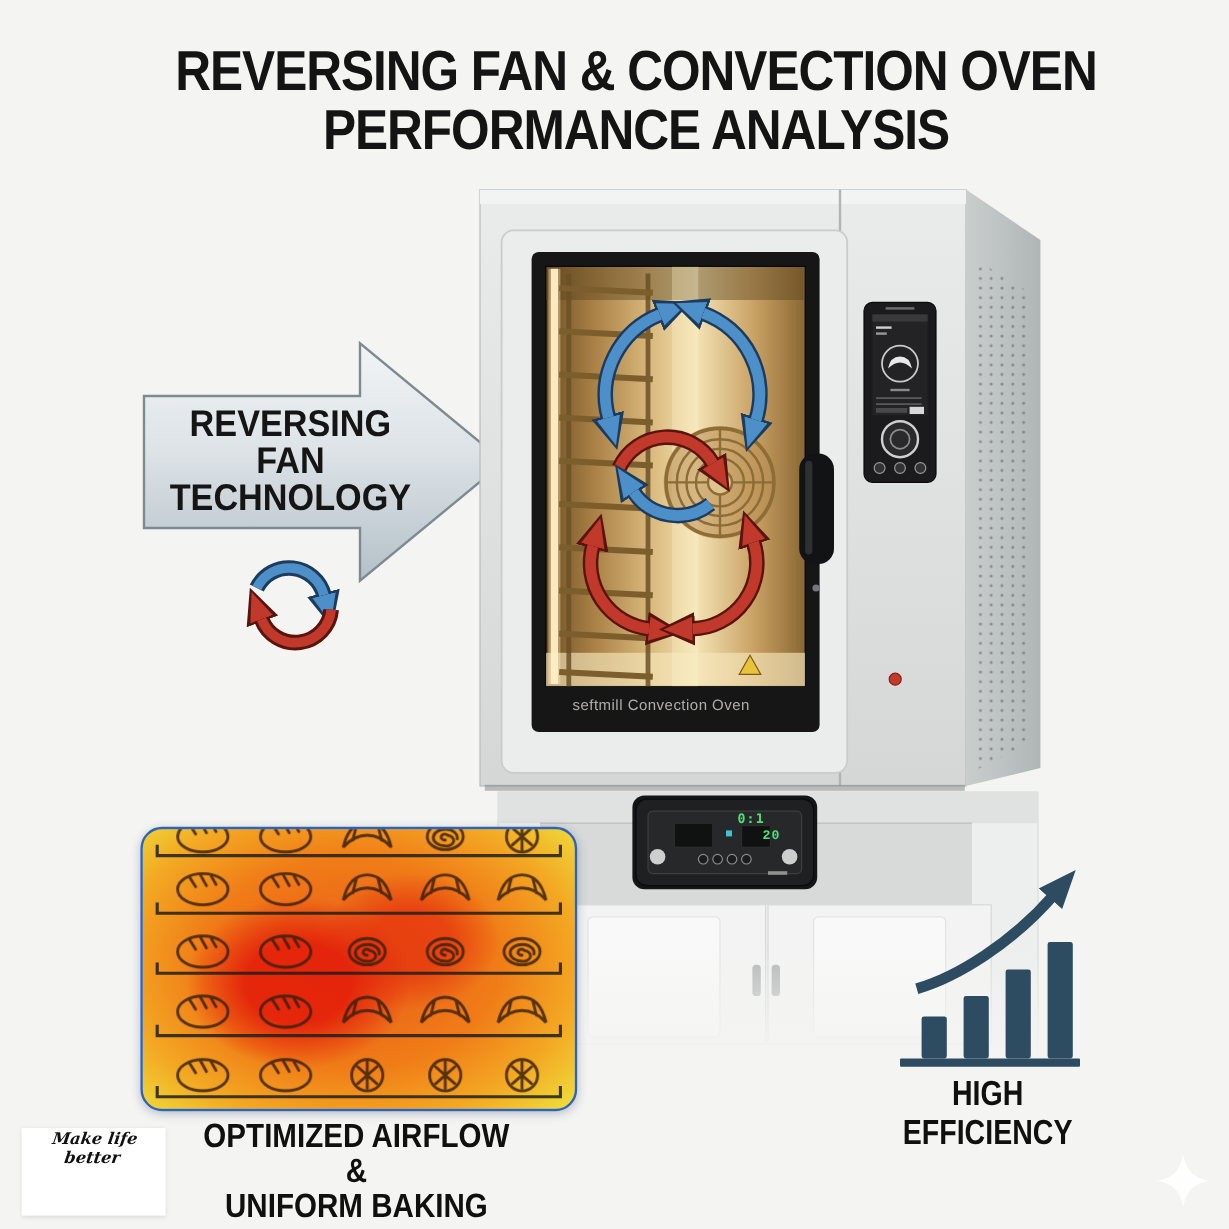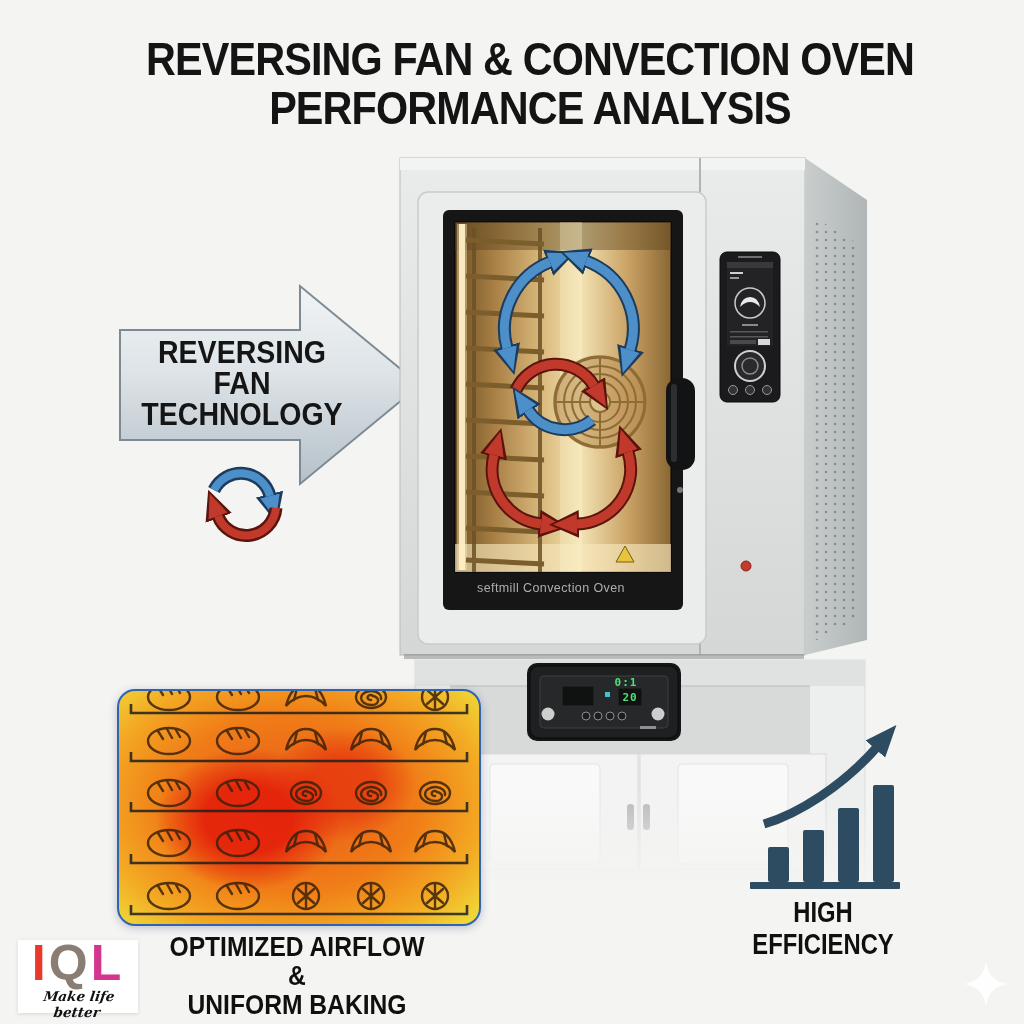--- a/index.html
+++ b/index.html
@@ -9,21 +9,21 @@
   .ctext{text-align:center;font-weight:700;color:#141414;}
   #title{left:20px;top:34px;width:1020px;font-size:47px;line-height:49px;
          letter-spacing:-1px;transform:scaleX(.88);}
   #arrow-label{left:132px;top:337px;width:220px;font-size:31px;line-height:31px;
          transform:scaleX(.92);color:#151515;}
   #brand-label{left:443px;top:581px;width:216px;text-align:center;font-size:12.5px;
          color:#b0aeab;letter-spacing:.4px;font-weight:400;}
   .led{font-family:"DejaVu Sans Mono",monospace;font-weight:700;color:#4de273;
        font-size:11px;text-align:center;letter-spacing:1px;}
   #disp-left{left:563px;top:676px;width:32px;margin-left:47px;}
-  #disp-right{left:617px;top:691px;width:26px;}
+  #disp-right{left:630px;top:691px;width:26px;font-family:Liberation Mono, monospace;}
   #heatmap{left:117px;top:689px;width:360px;height:233px;border-radius:18px;
     border:2px solid #2f63b4;overflow:hidden;box-shadow:0 2px 8px rgba(20,40,90,.25);
     background:
       radial-gradient(38% 45% at 36% 55%, rgba(228,32,10,.92) 0 32%, rgba(228,32,10,0) 68%),
       radial-gradient(30% 36% at 62% 40%, rgba(230,55,14,.8) 0 30%, rgba(230,55,14,0) 68%),
       radial-gradient(115% 125% at 48% 48%, #e85a1a 0%, #f07c17 30%, #f3a823 46%,
         #efdc3a 60%, #8fd43c 74%, #38c4e0 87%, #2b7ccc 97%);}
   #heatmap svg{position:absolute;left:0;top:0;}
   #optimized-caption{left:147px;top:932px;width:300px;font-size:28px;line-height:29px;
     transform:scaleX(.88);color:#101010;}
@@ -330,19 +330,18 @@
   <rect x="2" y="160" width="150" height="7" rx="1" fill="#2d4b61"></rect>
   <path d="M 16,102 C 50,92 95,64 130,24" fill="none" stroke="#2d4b61" stroke-width="9" marker-end="url(#mEff)"></path>
 </svg>
 
 <div id="efficiency-caption" class="abs ctext">
   <div>HIGH</div>
   <div>EFFICIENCY</div>
 </div>
 
 <div id="logo" class="abs">
-  <div id="logo-letters"><span style="color: rgb(232, 57, 43);">I</span><span style="color: rgb(138, 125, 116);">Q</span><span style="color: rgb(211, 54, 140);">L</span></div>
   <div id="logo-tagline">Make life better</div>
 </div>
 
 <svg class="abs" style="left:960px;top:958px" width="52" height="52" viewBox="0 0 52 52">
   <path d="M26,4 C29,18 34,23 48,26 C34,29 29,34 26,48 C23,34 18,29 4,26 C18,23 23,18 26,4 Z" fill="#ffffff" opacity=".9"></path>
 </svg>
 
 </body></html>

